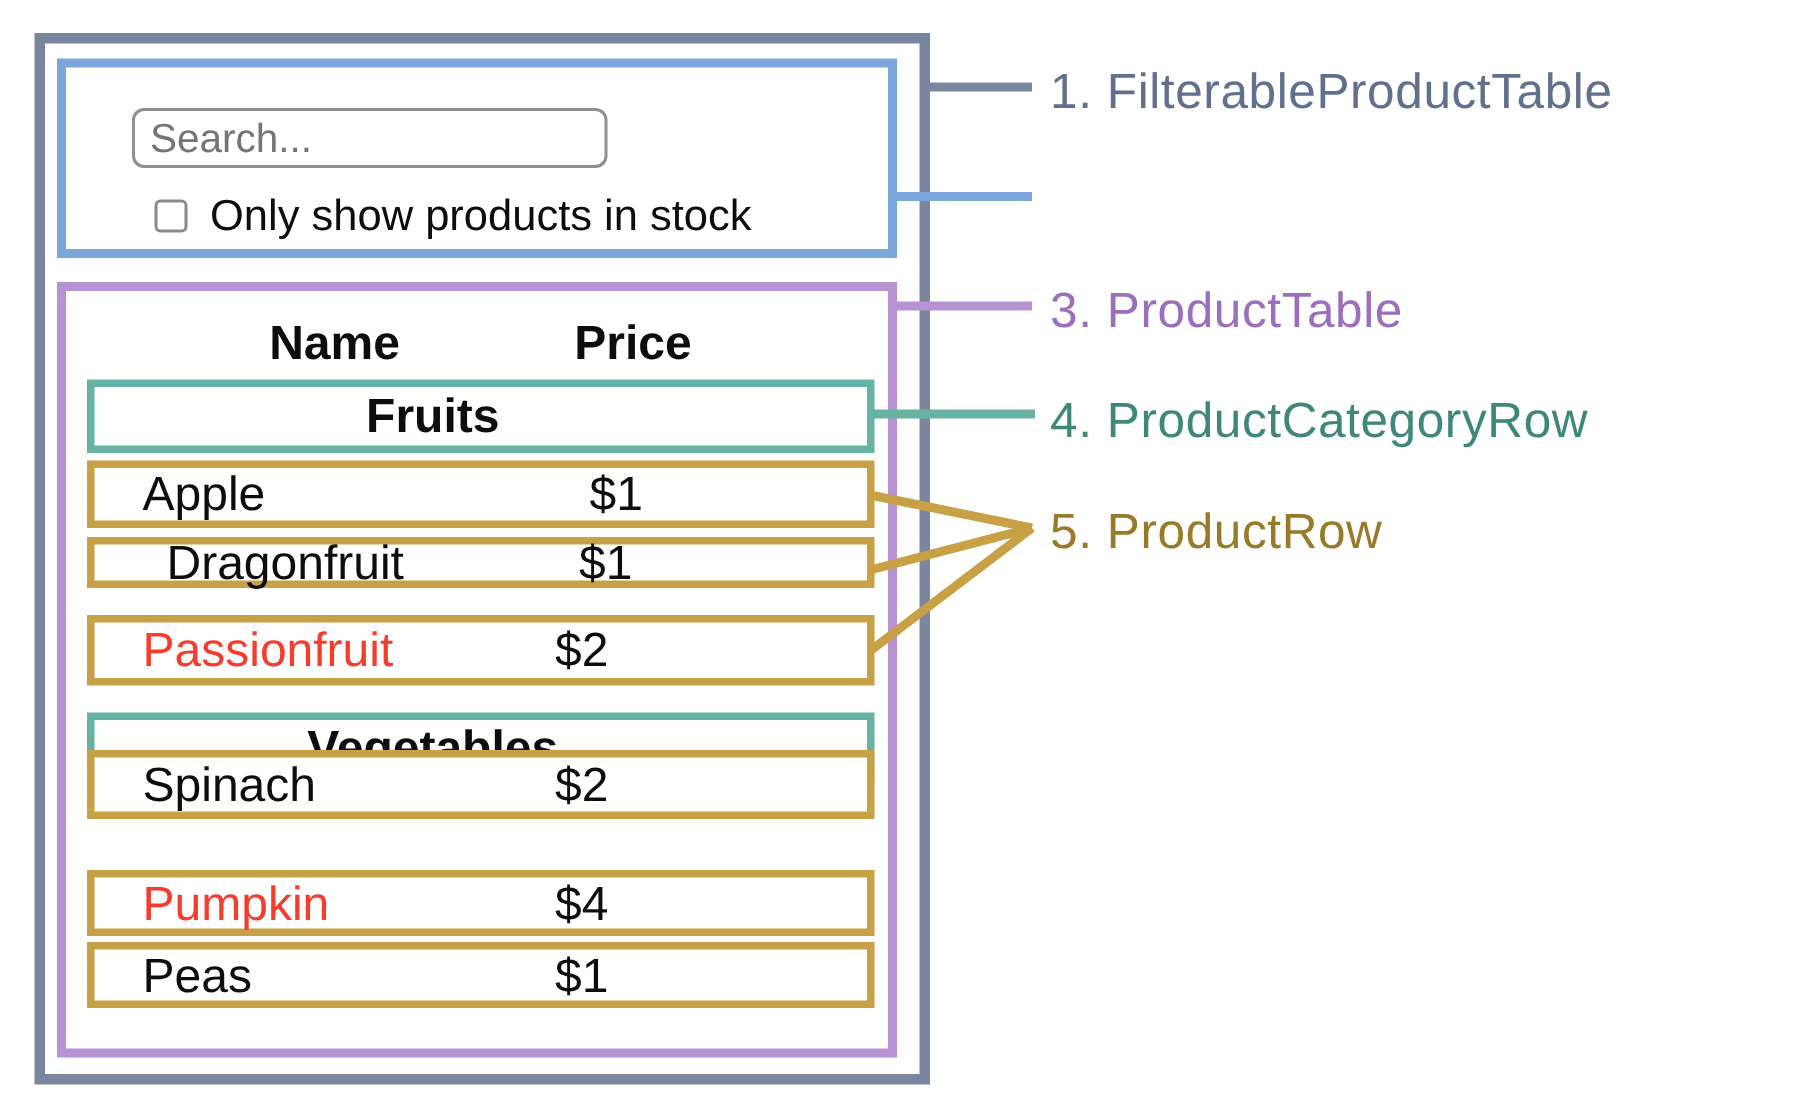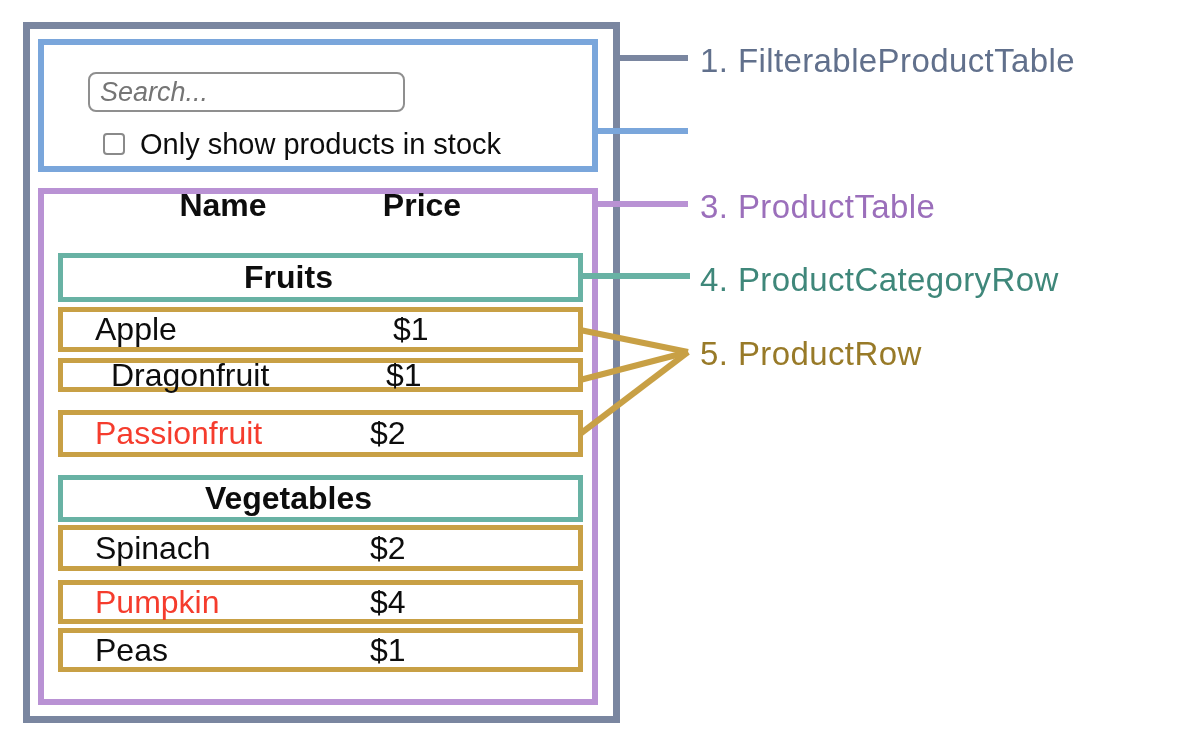--- a/index.html
+++ b/index.html
@@ -18,56 +18,56 @@
   }
   .producttable-box{
     position:absolute;left:38px;top:188px;width:560px;height:517px;
     border:6px solid #b992d4;box-sizing:border-box;background:#ffffff;
   }
   
   .search-input{
     position:absolute;left:88px;top:72px;width:317px;height:40px;
     box-sizing:border-box;border:2px solid #8f8f8f;border-radius:8px;
     font-family:"Liberation Sans",sans-serif;font-size:27px;color:#444;
-    padding:0 10px;outline:none;background:#ffffff;font-style:italic;
+    padding:0 10px;outline:none;background:#ffffff;
   }
   .search-input::placeholder{color:#757575;opacity:1;}
   .stock-checkbox{
     position:absolute;left:103px;top:133px;width:22px;height:22px;
     -webkit-appearance:none;appearance:none;margin:0;
     border:2px solid #8a8a8a;border-radius:4px;background:#ffffff;
     box-sizing:border-box;cursor:pointer;
   }
   .checkbox-label{
     position:absolute;left:140px;top:128px;height:33px;line-height:33px;
     font-size:29px;color:#0d0d0d;white-space:nowrap;
   }
   
   .table-header{
-    position:absolute;left:58px;top:186px;width:527px;height:38px;
+    position:absolute;left:58px;top:209px;width:527px;height:38px;
     display:flex;align-items:center;font-weight:bold;font-size:32px;color:#0d0d0d;
   }
   .header-name{margin-left:22px;width:286px;text-align:center;}
   .header-price{width:112px;text-align:center;}
   
   .trow{position:absolute;left:58px;width:525px;box-sizing:border-box;display:flex;align-items:center;background:#ffffff;}
   .category-row{
     border:5px solid #68b2a4;justify-content:center;
     font-weight:bold;font-size:32px;color:#0d0d0d;padding-right:64px;
   }
   .product-row{border:5px solid #c8a045;font-size:32px;color:#0d0d0d;padding-left:32px;}
   .product-name{width:275px;white-space:nowrap;}
   .product-price{white-space:nowrap;}
   .out-of-stock .product-name{color:#f53c2d;}
   .row-0{top:253px;height:49px;}
   .row-1{top:307px;height:45px;gap:23px;}
   .row-2{top:358px;height:34px;padding-left:48px;}
   .row-3{top:410px;height:47px;}
   .row-4{top:475px;height:47px;}
-  .row-5{top:525px;height:46px;}
+  .row-5{top:500px;height:46px;}
   .row-6{top:580px;height:44px;}
   .row-7{top:628px;height:44px;}
   
   .hline{position:absolute;height:6px;}
   .line-1{left:615px;top:55px;width:73px;background:#7a86a0;}
   .line-2{left:592px;top:128px;width:96px;background:#7aa6db;}
   .line-3{left:592px;top:201px;width:96px;background:#b992d4;}
   .line-4{left:578px;top:273px;width:112px;background:#68b2a4;}
   .gold-lines{position:absolute;left:0;top:0;width:1200px;height:744px;pointer-events:none;}
   

